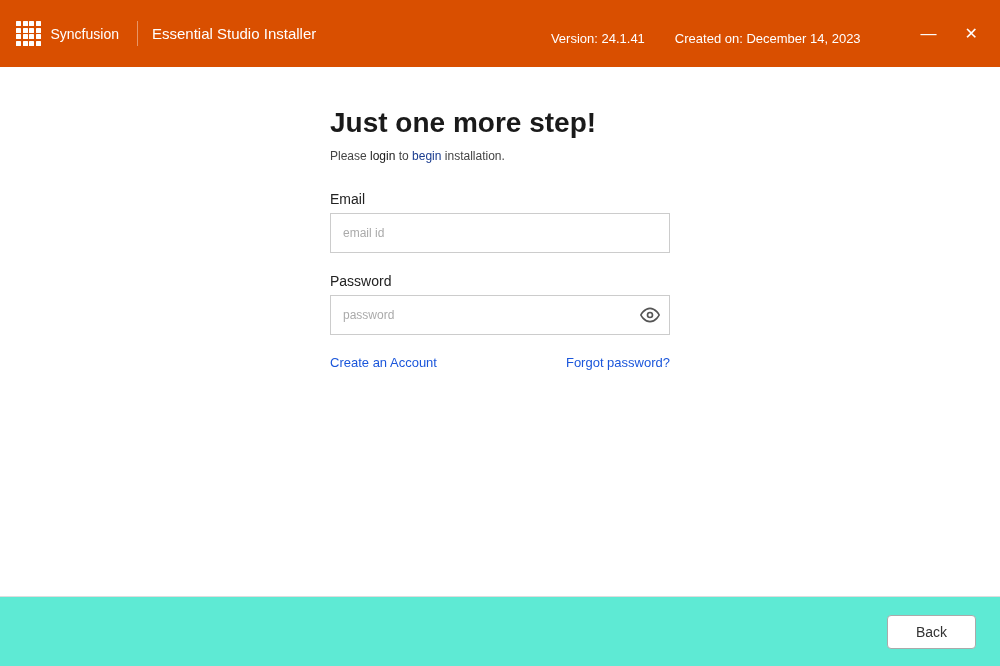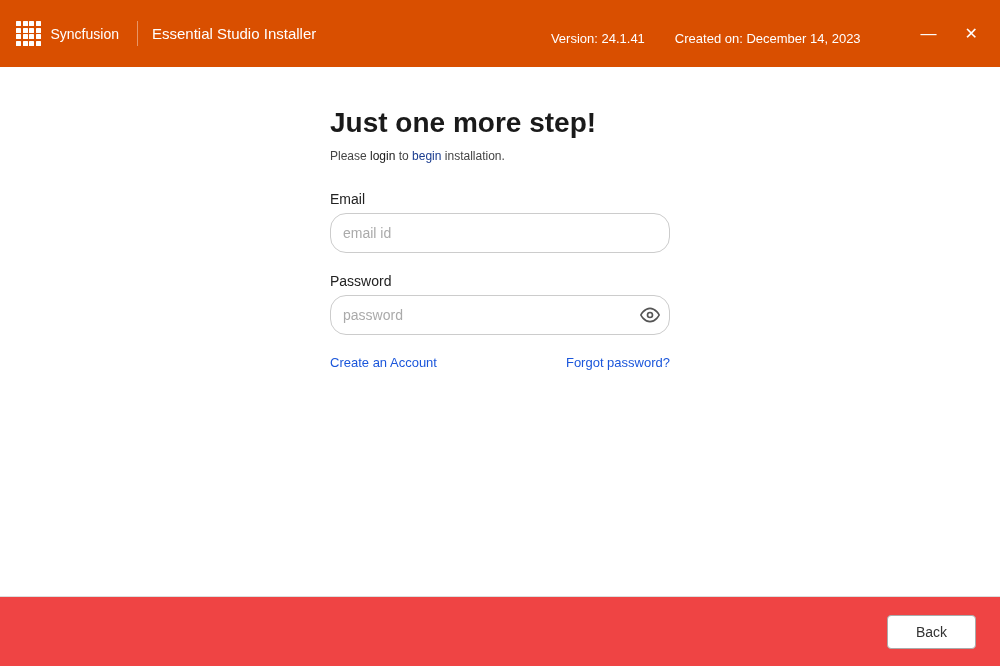--- a/index.html
+++ b/index.html
@@ -130,23 +130,23 @@
       font-size: 14px;
       font-weight: 500;
       color: #222;
       margin-bottom: 6px;
     }
 
     .form-input {
       width: 100%;
       height: 40px;
       border: 1px solid #ccc;
-      border-radius: 16px;
+      border-radius: 0;
       padding: 0 12px;
-      font-size: 14px;
+      font-size: 12px;
       color: #333;
       outline: none;
       background: #fff;
     }
 
     .form-input::placeholder {
       color: #aaa;
     }
 
     .password-wrapper {
@@ -187,21 +187,21 @@
     .link-text {
       font-size: 13px;
       color: #1a56db;
       cursor: pointer;
       text-decoration: none;
     }
 
     
     .footer {
       height: 70px;
-      background: #ef4444;
+      background: #5eead4;
       display: flex;
       align-items: center;
       justify-content: flex-end;
       padding: 0 24px;
       gap: 12px;
       flex-shrink: 0;
       border-top: 1px solid #ddd;
     }
 
     .btn-back {

